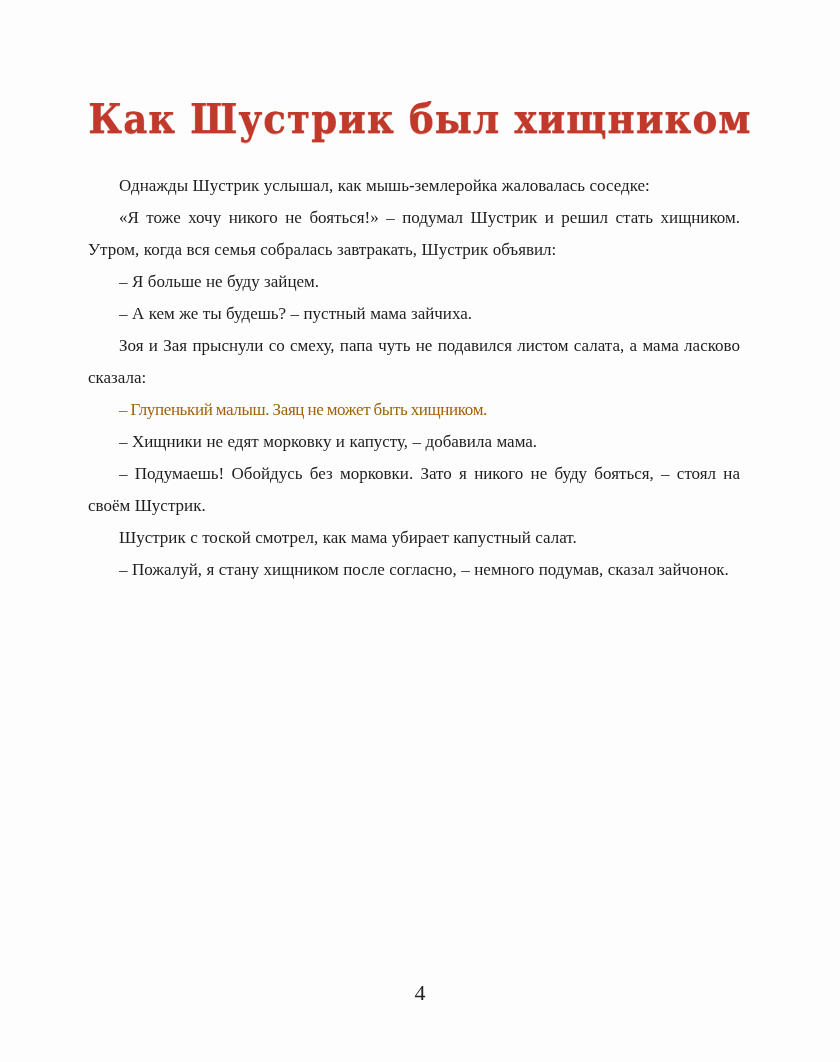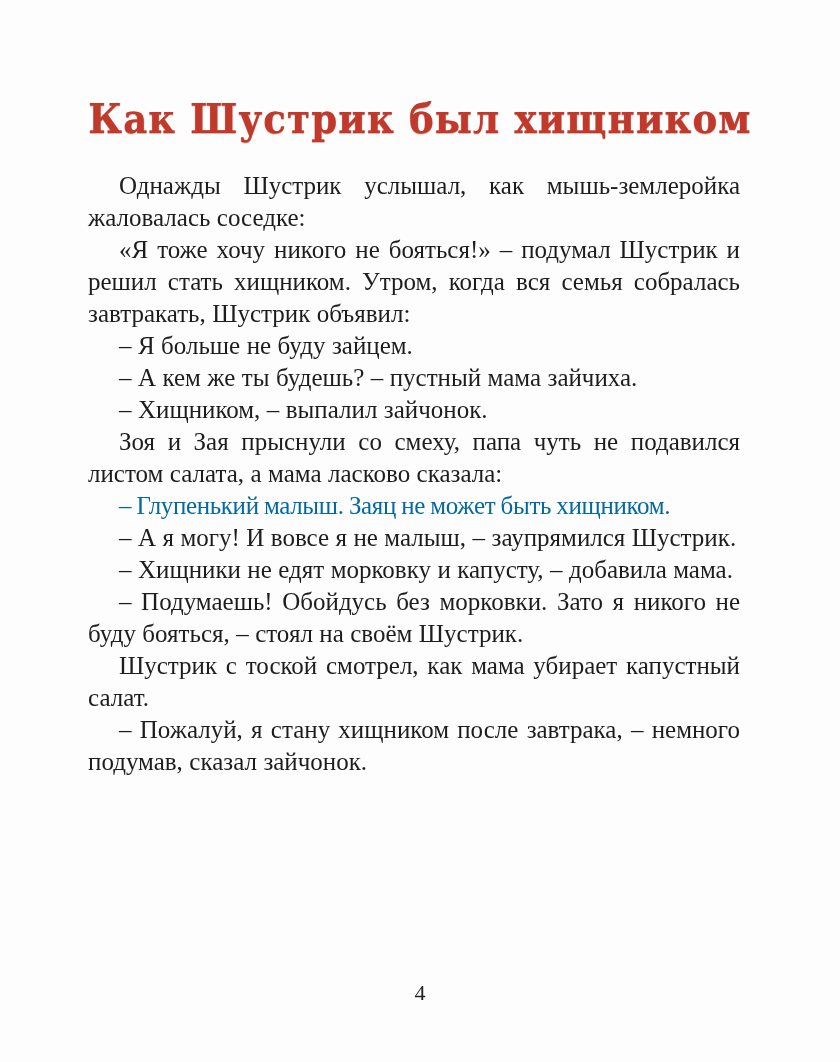--- a/index.html
+++ b/index.html
@@ -53,29 +53,29 @@
     left: 88px;
     top: 170px;
     width: 652px;
   }
 
   .para {
     margin: 0;
     text-align: justify;
     text-justify: inter-word;
     text-indent: 31px;
-    font-size: 25px;
+    font-size: 17px;
     line-height: 32px;
     hyphens: manual;
     word-spacing: 0.2px;
   }
 
   
   .para.faint {
-    color: #0369a1;
+    color: #a16207;
     letter-spacing: -0.35px;
     word-spacing: -0.6px;
   }
 
   
   .folio {
     position: absolute;
     left: 0;
     top: 980px;
     width: 840px;
@@ -90,25 +90,23 @@
 
 <div class="page">
 
   <h1 class="chapter-title">Как Шустрик был хищником</h1>
 
   <div class="text-block">
     <p class="para">Однажды Шустрик услышал, как мышь-земле­ройка жаловалась соседке:</p>
     <p class="para">«Я тоже хочу никого не бояться!» – подумал Шустрик и решил стать хищником. Утром, когда вся семья собралась завтракать, Шустрик объявил:</p>
     <p class="para">– Я больше не буду зайцем.</p>
     <p class="para">– А кем же ты будешь? – пустный мама зайчиха.</p>
-    <p class="para">– Хищником, – выпалил зайчонок.</p>
     <p class="para">Зоя и Зая прыснули со смеху, папа чуть не пода­вился листом салата, а мама ласково сказала:</p>
     <p class="para faint">– Глупенький малыш. Заяц не может быть хищником.</p>
-    <p class="para">– А я могу! И вовсе я не малыш, – заупрямился Шустрик.</p>
     <p class="para">– Хищники не едят морковку и капусту, – добавила мама.</p>
     <p class="para">– Подумаешь! Обойдусь без морковки. Зато я нико­го не буду бояться, – стоял на своём Шустрик.</p>
     <p class="para">Шустрик с тоской смотрел, как мама убирает ка­пустный салат.</p>
-    <p class="para">– Пожалуй, я стану хищником после завтрака, – немного подумав, сказал зайчонок.</p>
+    <p class="para">– Пожалуй, я стану хищником после согласно, – немного подумав, сказал зайчонок.</p>
   </div>
 
   <div class="folio">4</div>
 
 </div>
 
 </body></html>

